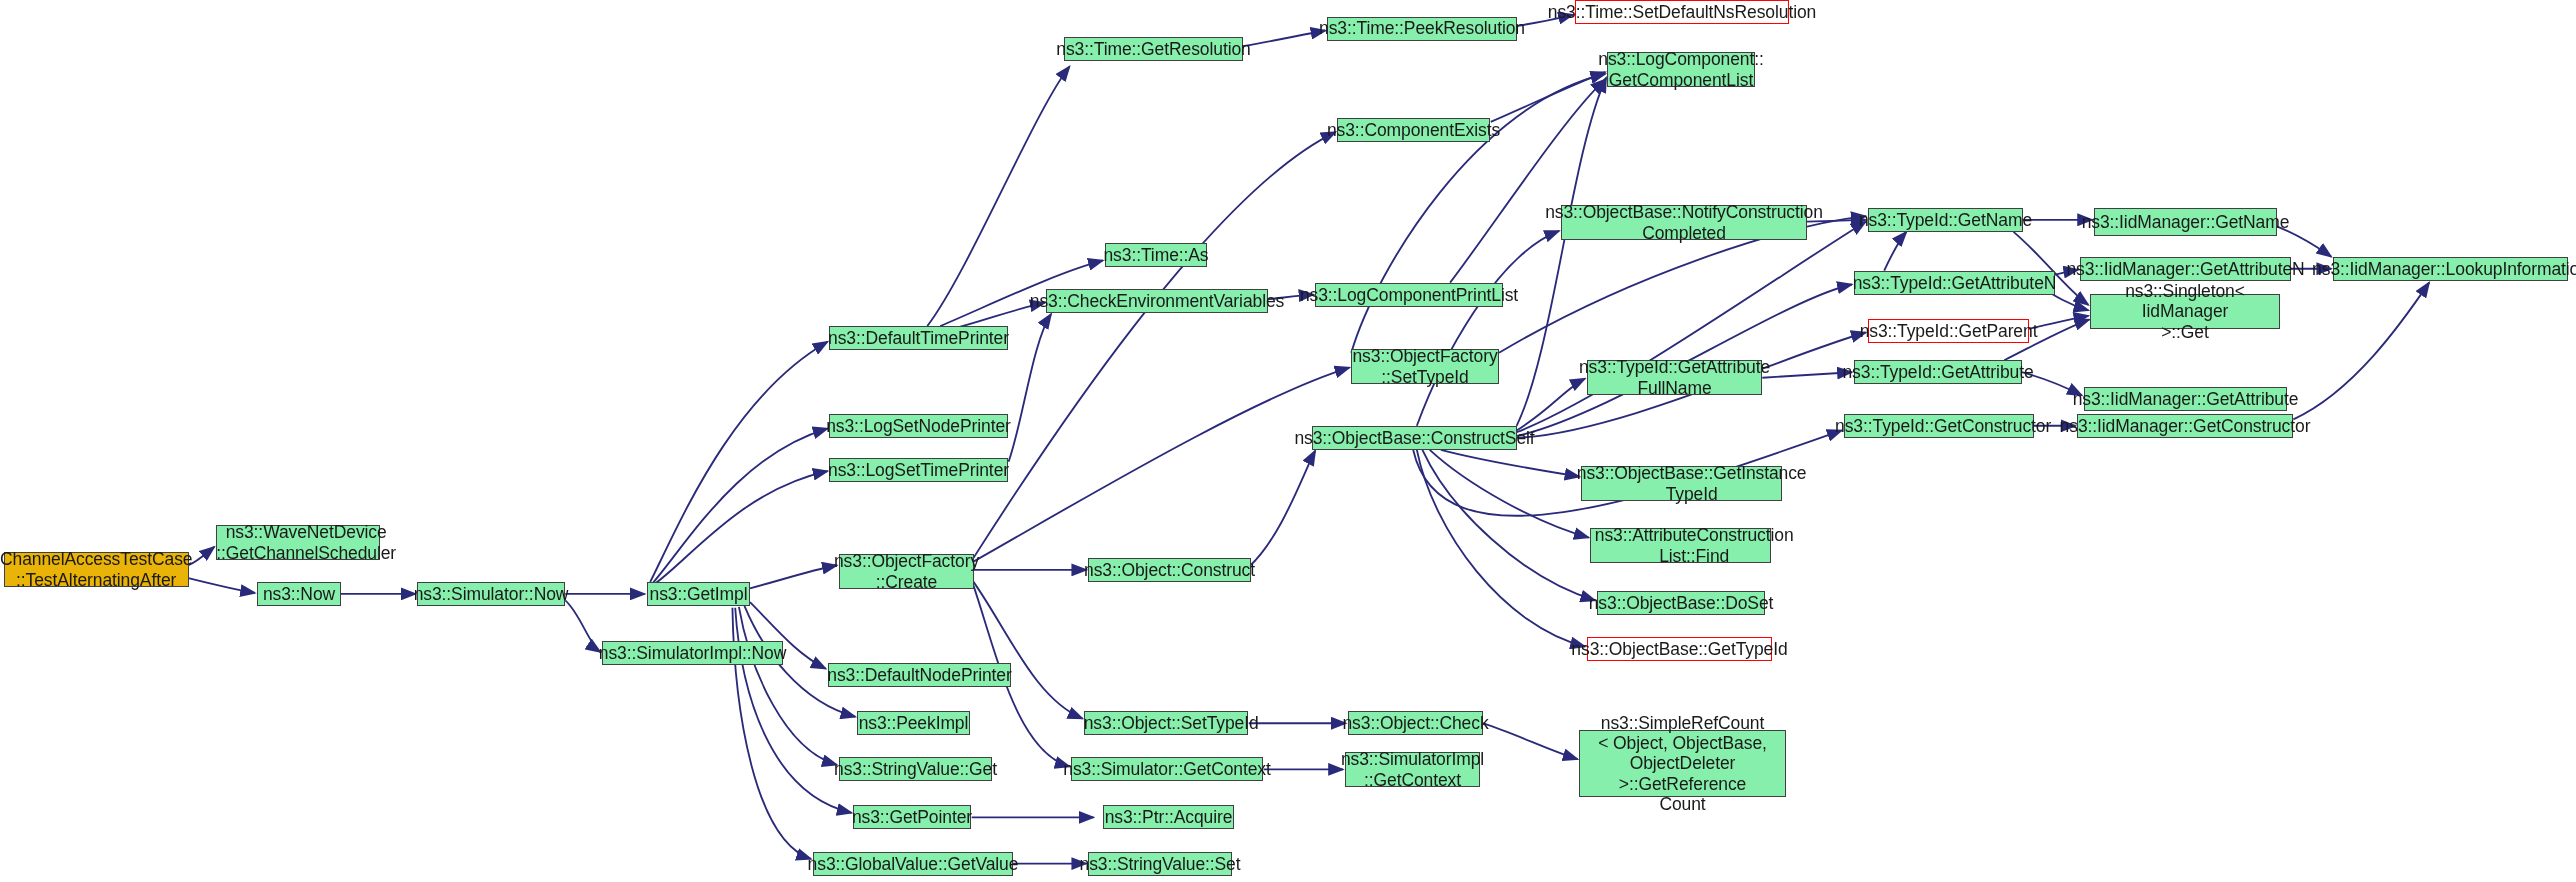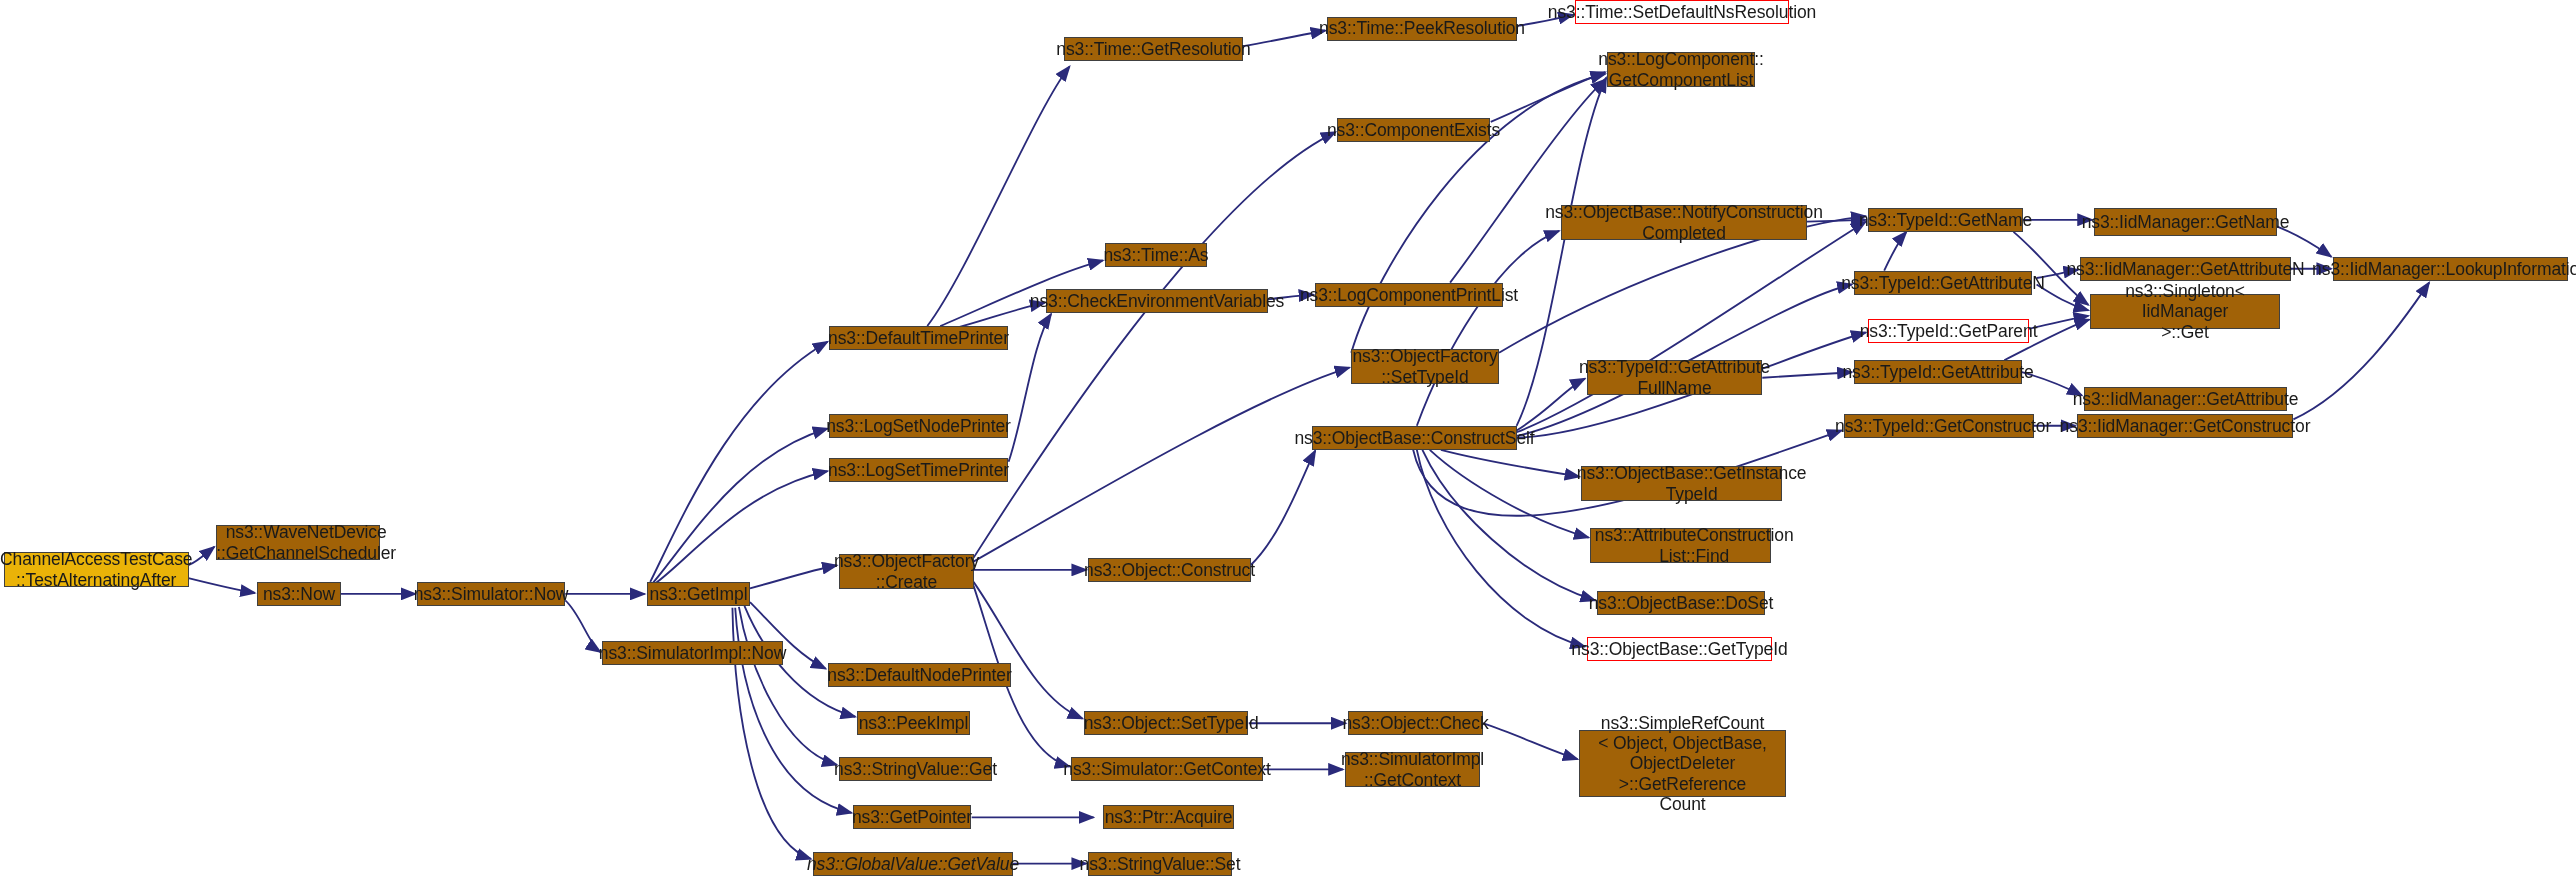--- a/index.html
+++ b/index.html
@@ -23,21 +23,21 @@
     height: 883px;
     pointer-events: none;
   }
   .node {
     position: absolute;
     box-sizing: border-box;
     display: flex;
     align-items: center;
     justify-content: center;
     text-align: center;
-    background: #a16207;
+    background: #86efac;
     border: 0.9px solid #404040;
     color: #1a1a1a;
     font-size: 17.5px;
     line-height: 1.16;
     letter-spacing: -0.1px;
     white-space: pre-line;
     padding: 0.9px 3.7px;
     z-index: 3;
   }
   .node.highlight {
@@ -134,21 +134,21 @@
       <div class="node" style="left: 602px; top: 641px; width: 181px; height: 24px;">ns3::SimulatorImpl::Now</div>
       <div class="node" style="left: 829px; top: 326px; width: 179px; height: 24px;">ns3::DefaultTimePrinter</div>
       <div class="node" style="left: 829px; top: 414px; width: 179px; height: 24px;">ns3::LogSetNodePrinter</div>
       <div class="node" style="left: 829px; top: 458px; width: 179px; height: 24px;">ns3::LogSetTimePrinter</div>
       <div class="node" style="left: 839px; top: 554px; width: 135px; height: 35px;">ns3::ObjectFactory
 ::Create</div>
       <div class="node" style="left: 828px; top: 663px; width: 183px; height: 24px;">ns3::DefaultNodePrinter</div>
       <div class="node" style="left: 857px; top: 711px; width: 113px; height: 24px;">ns3::PeekImpl</div>
       <div class="node" style="left: 839px; top: 757px; width: 153px; height: 24px;">ns3::StringValue::Get</div>
       <div class="node" style="left: 853px; top: 805px; width: 118px; height: 24px;">ns3::GetPointer</div>
-      <div class="node" style="left: 813px; top: 852px; width: 200px; height: 24px; font-style: italic;">ns3::GlobalValue::GetValue</div>
+      <div class="node" style="left: 813px; top: 852px; width: 200px; height: 24px;">ns3::GlobalValue::GetValue</div>
       <div class="node" style="left: 1064px; top: 37px; width: 179px; height: 24px;">ns3::Time::GetResolution</div>
       <div class="node" style="left: 1105px; top: 243px; width: 102px; height: 24px;">ns3::Time::As</div>
       <div class="node" style="left: 1046px; top: 289px; width: 222px; height: 24px;">ns3::CheckEnvironmentVariables</div>
       <div class="node" style="left: 1088px; top: 558px; width: 163px; height: 24px;">ns3::Object::Construct</div>
       <div class="node" style="left: 1084px; top: 711px; width: 164px; height: 24px; padding-left: 14px;">ns3::Object::SetTypeId</div>
       <div class="node" style="left: 1071px; top: 757px; width: 192px; height: 24px;">ns3::Simulator::GetContext</div>
       <div class="node" style="left: 1095px; top: 805px; width: 131px; height: 24px; margin-left: 8px;">ns3::Ptr::Acquire</div>
       <div class="node" style="left: 1088px; top: 852px; width: 144px; height: 24px;">ns3::StringValue::Set</div>
       <div class="node" style="left: 1327px; top: 16.6px; width: 190px; height: 24px;">ns3::Time::PeekResolution</div>
       <div class="node" style="left: 1337px; top: 118px; width: 153px; height: 24px;">ns3::ComponentExists</div>
@@ -165,21 +165,21 @@
 Completed</div>
       <div class="node" style="left: 1587px; top: 360px; width: 175px; height: 35px;">ns3::TypeId::GetAttribute
 FullName</div>
       <div class="node" style="left: 1581px; top: 466px; width: 201px; height: 35px; padding-left: 24px;">ns3::ObjectBase::GetInstance
 TypeId</div>
       <div class="node" style="left: 1590px; top: 528px; width: 181px; height: 35px; padding-left: 31px;">ns3::AttributeConstruction
 List::Find</div>
       <div class="node" style="left: 1597px; top: 591px; width: 168px; height: 24px;">ns3::ObjectBase::DoSet</div>
       <div class="node redborder" style="left: 1587px; top: 637px; width: 185px; height: 24px;">ns3::ObjectBase::GetTypeId</div>
       <div class="node" style="left: 1868px; top: 208px; width: 155px; height: 24px;">ns3::TypeId::GetName</div>
-      <div class="node" style="left: 1854px; top: 271px; width: 178px; height: 24px;">ns3::TypeId::GetAttributeN</div>
+      <div class="node" style="left: 1854px; top: 271px; width: 201px; height: 24px;">ns3::TypeId::GetAttributeN</div>
       <div class="node redborder" style="left: 1868px; top: 319px; width: 161px; height: 24px;">ns3::TypeId::GetParent</div>
       <div class="node" style="left: 1854px; top: 360px; width: 168px; height: 24px;">ns3::TypeId::GetAttribute</div>
       <div class="node" style="left: 1844px; top: 414px; width: 190px; height: 24px; padding-left: 12px;">ns3::TypeId::GetConstructor</div>
       <div class="node" style="left: 1579px; top: 730px; width: 207px; height: 67px;">ns3::SimpleRefCount
 &lt; Object, ObjectBase,
 ObjectDeleter &gt;::GetReference
 Count</div>
       <div class="node" style="left: 2094px; top: 208px; width: 183px; height: 28px;">ns3::IidManager::GetName</div>
       <div class="node" style="left: 2080px; top: 257px; width: 211px; height: 24px;">ns3::IidManager::GetAttributeN</div>
       <div class="node" style="left: 2090px; top: 294px; width: 190px; height: 35px;">ns3::Singleton&lt; IidManager

